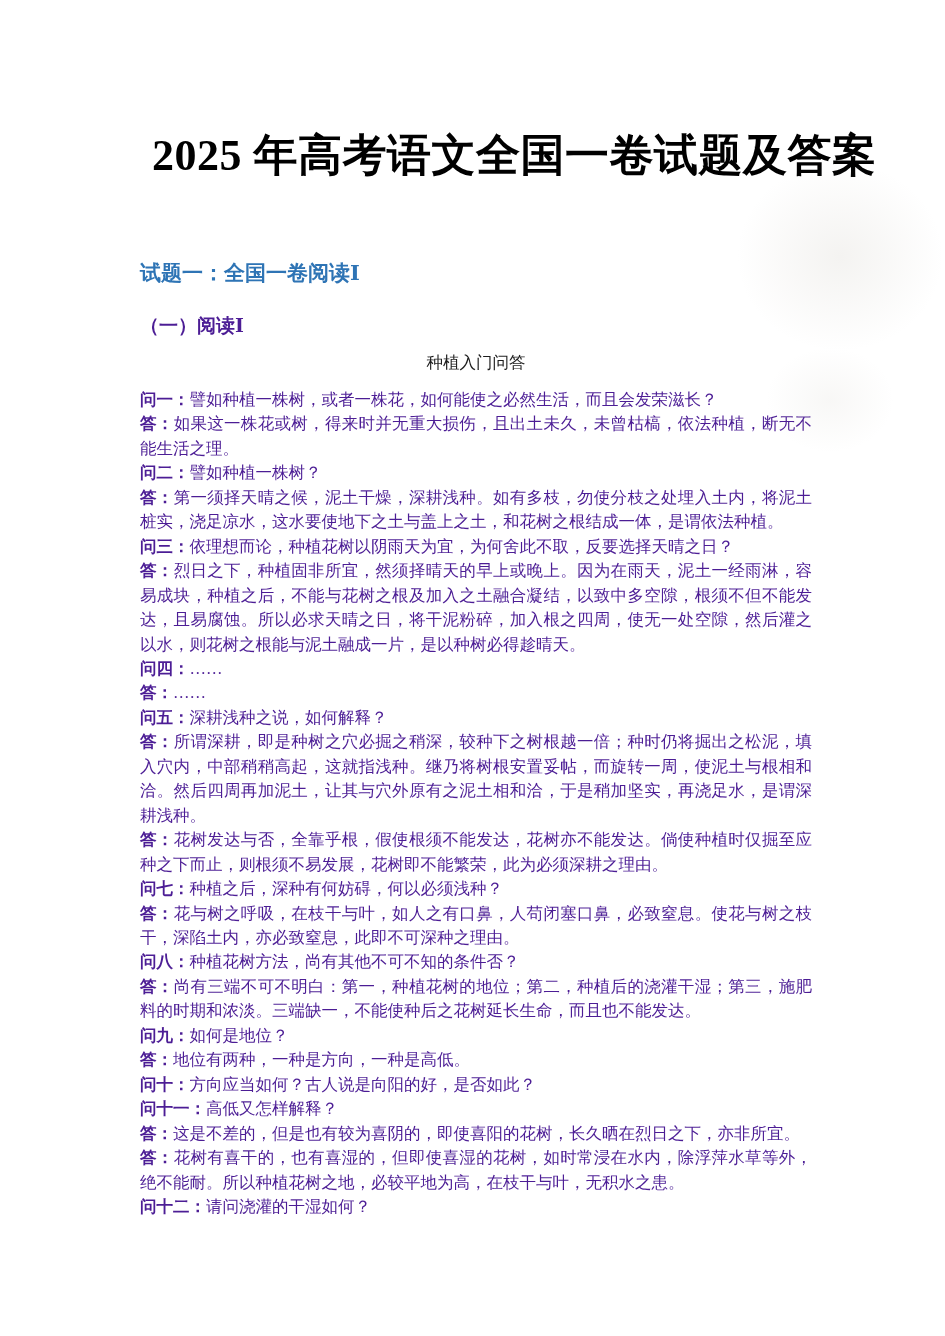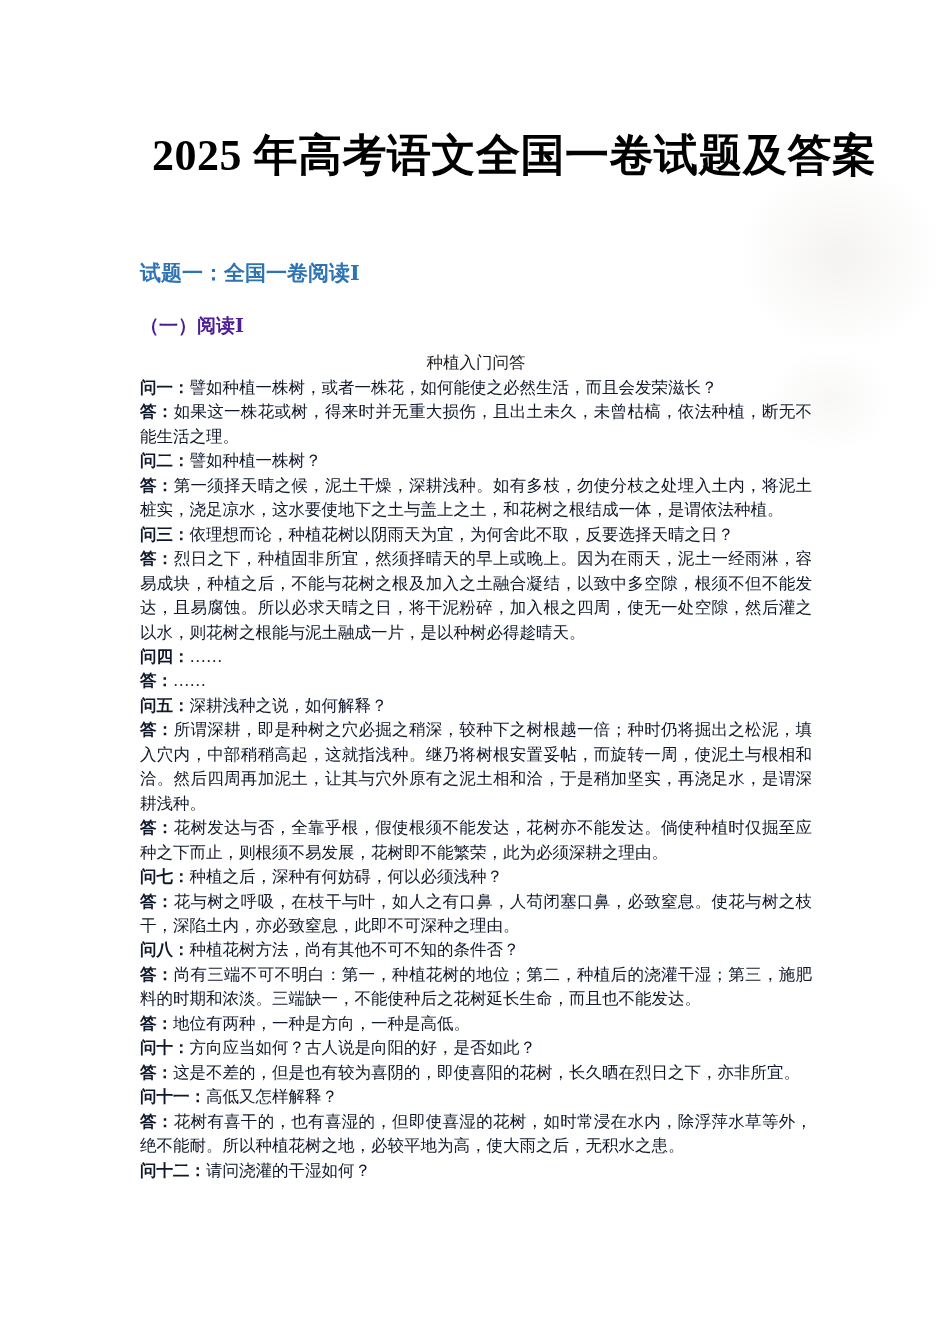--- a/index.html
+++ b/index.html
@@ -52,31 +52,31 @@
     font-size: 21px;
     font-weight: bold;
   }
   .section-heading {
     margin: 26px 0 0 0;
     font-size: 19px;
     font-weight: bold;
     color: #4c1d95;
   }
   .passage-title {
-    margin: 13px 0 2px 0;
+    margin: 13px 0 14px 0;
     text-align: center;
     font-size: 16.5px;
     color: #1c1c1c;
   }
   .qa p {
     margin: 0;
     font-size: 16.5px;
     line-height: 24.45px;
     text-align: justify;
-    color: #0f172a;
+    color: #4c1d95;
   }
   .qa p b { font-weight: bold; }
 </style>
 </head>
 <body>
 
 <div class="doc">
   <div class="artifact"></div>
   <div class="artifact2"></div>
   <div class="content">
@@ -109,27 +109,28 @@
   <p><b>答：</b><span>花树发达与否，全靠乎根，假使根须不能发达，花树亦不能发达。倘使种植时仅掘至应种之下而止，则根须不易发展，花树即不能繁荣，此为必须深耕之理由。</span></p>
 
   <p><b>问七：</b><span>种植之后，深种有何妨碍，何以必须浅种？</span></p>
 
   <p><b>答：</b><span>花与树之呼吸，在枝干与叶，如人之有口鼻，人苟闭塞口鼻，必致窒息。使花与树之枝干，深陷土内，亦必致窒息，此即不可深种之理由。</span></p>
 
   <p><b>问八：</b><span>种植花树方法，尚有其他不可不知的条件否？</span></p>
 
   <p><b>答：</b><span>尚有三端不可不明白：第一，种植花树的地位；第二，种植后的浇灌干湿；第三，施肥料的时期和浓淡。三端缺一，不能使种后之花树延长生命，而且也不能发达。</span></p>
 
+  <p><b>问九：</b><span>如何是地位？</span></p>
 
   <p><b>答：</b><span>地位有两种，一种是方向，一种是高低。</span></p>
 
   <p><b>问十：</b><span>方向应当如何？古人说是向阳的好，是否如此？</span></p>
 
+  <p><b>问十一：</b><span>高低又怎样解释？</span></p>
+
   <p><b>答：</b><span>这是不差的，但是也有较为喜阴的，即使喜阳的花树，长久晒在烈日之下，亦非所宜。</span></p>
 
-  <p><b>问十一：</b><span>高低又怎样解释？</span></p>
-
-  <p><b>答：</b><span>花树有喜干的，也有喜湿的，但即使喜湿的花树，如时常浸在水内，除浮萍水草等外，绝不能耐。所以种植花树之地，必较平地为高，使大雨之后，无积水之患。</span></p>
+  <p><b>答：</b><span>花树有喜干的，也有喜湿的，但即使喜湿的花树，如时常浸在水内，除浮萍水草等外，绝不能耐。所以种植花树之地，必较平地为高，在枝干与叶，无积水之患。</span></p>
 
   <p><b>问十二：</b><span>请问浇灌的干湿如何？</span></p>
 </div>
   </div>
 </div>
 
 </body></html>

